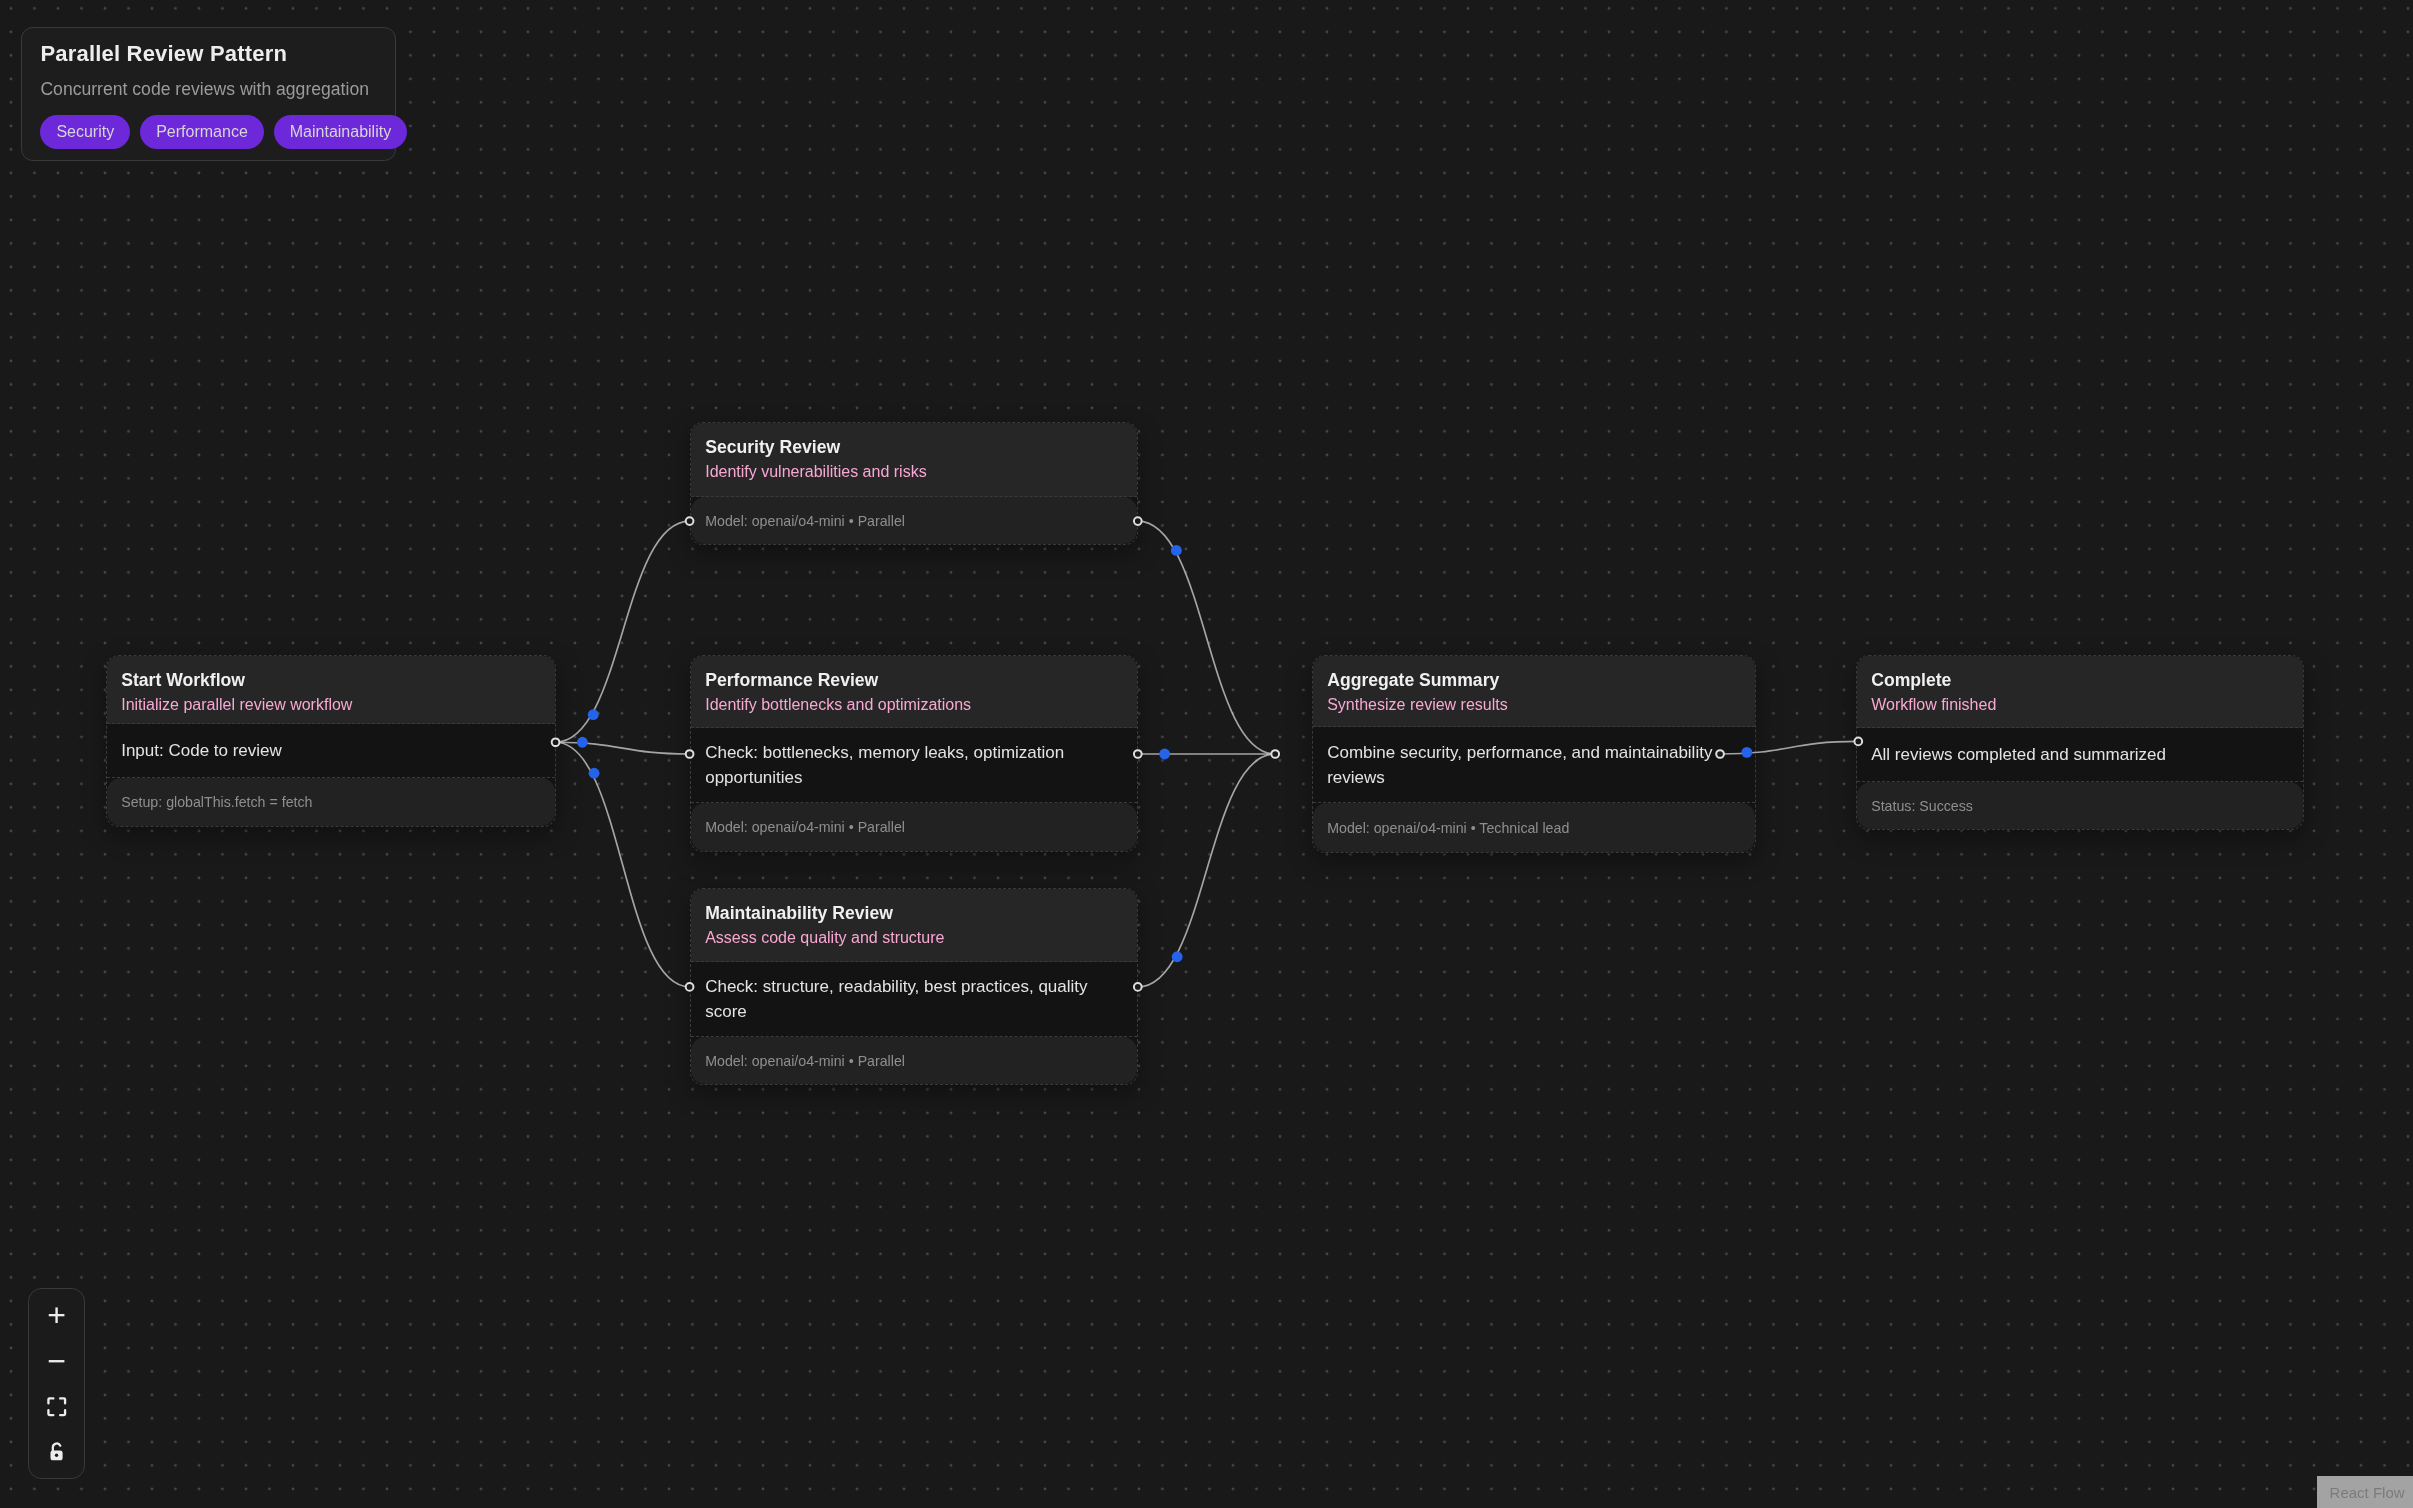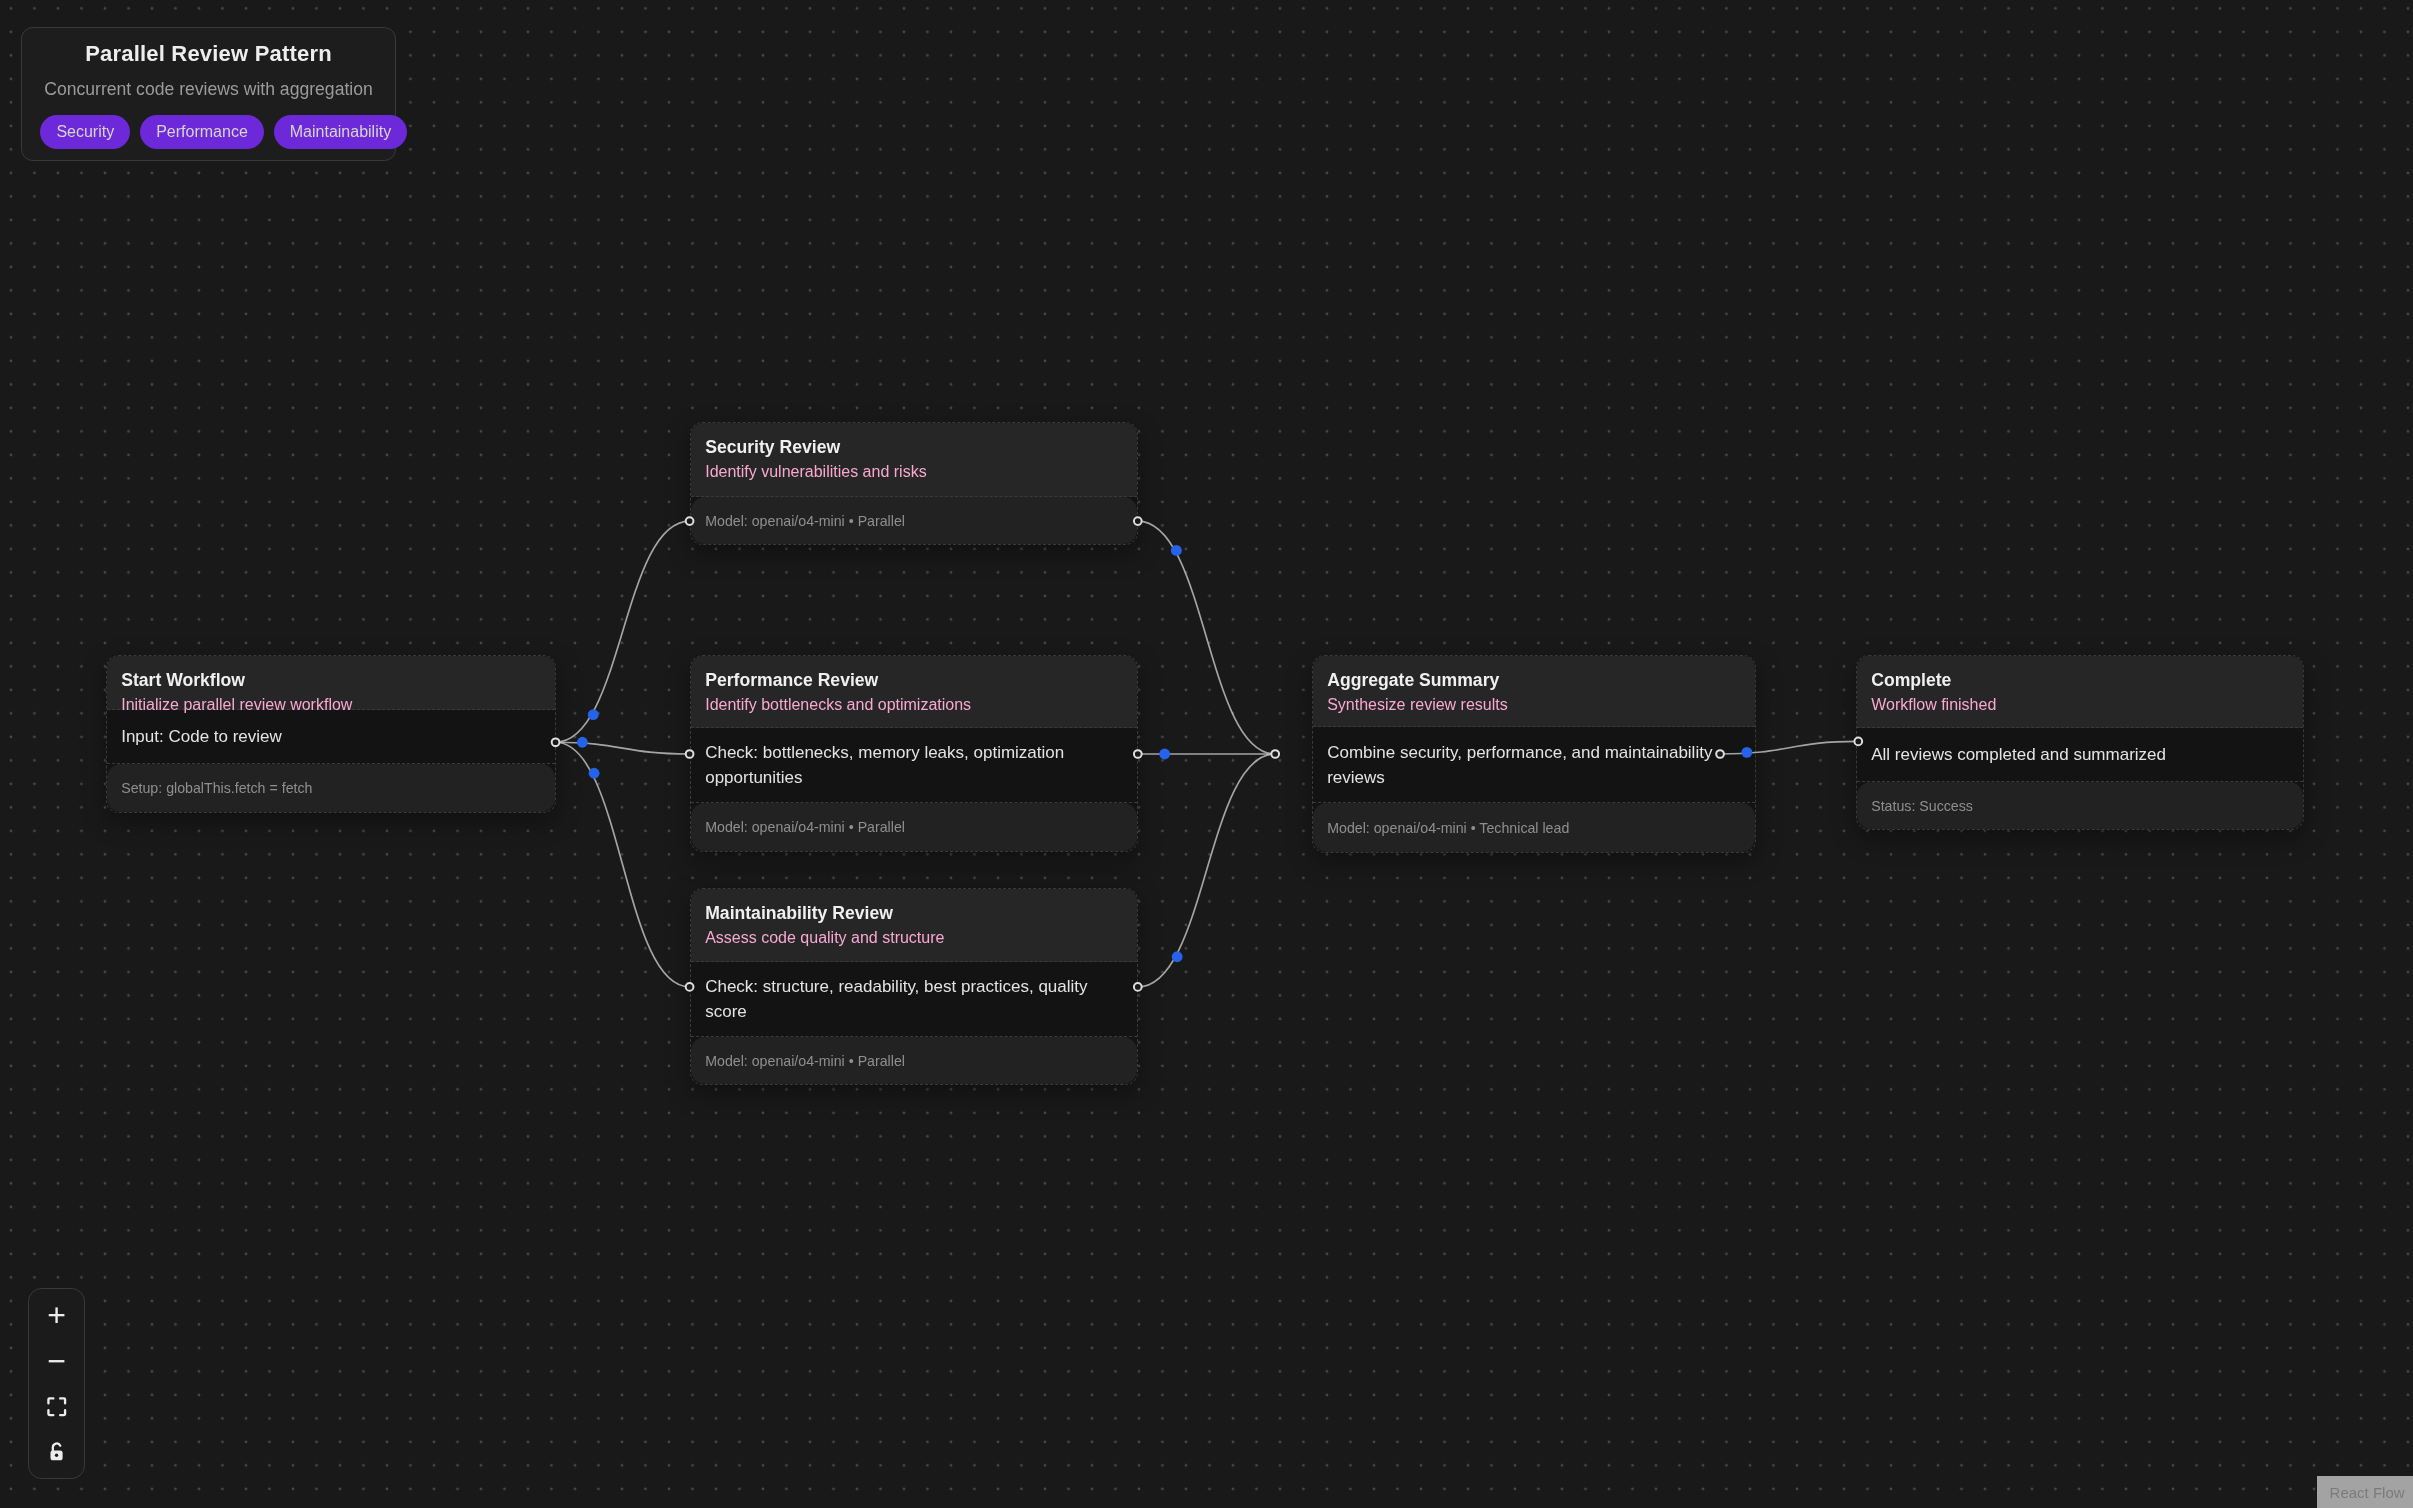--- a/index.html
+++ b/index.html
@@ -6,21 +6,21 @@
   body{width:2413px;height:1508px;overflow:hidden;position:relative;
        font-family:"Liberation Sans","DejaVu Sans",sans-serif;}
 
   
   .canvas{position:absolute;inset:0;width:2413px;height:1508px;background-color:#191919;
     background-image:radial-gradient(circle,#484848 1.4px,transparent 1.6px);
     background-size:23.5px 23.5px;background-position:-0.8px -3.4px;}
 
   
   .panel{position:absolute;left:21px;top:27px;width:375px;height:134px;box-sizing:border-box;
-    background:#1d1d1d;border:0.8px solid #3a3a3a;border-radius:11.7px;padding:13.4px 18.4px;text-align:center;}
+    background:#1d1d1d;border:0.8px solid #3a3a3a;border-radius:11.7px;padding:13.4px 18.4px;}
   .panel-title{font-size:22px;font-weight:700;color:#ededed;letter-spacing:0.2px;}
   .panel-subtitle{font-size:17.6px;color:#9b9b9b;margin-top:11.7px;}
   .chip-row{display:flex;gap:10px;margin-top:15px;}
   .chip{background:#6d28d9;color:#d6d6d6;font-size:16px;line-height:34px;height:34px;
     padding:0 16px;border-radius:17px;white-space:nowrap;}
 
   
   .node{position:absolute;box-sizing:border-box;border:0.8px dashed #3a3a3a;border-radius:12.6px;
     background:#131313;overflow:hidden;box-shadow:0 8.4px 25px rgba(0,0,0,.35);}
   .node-header{box-sizing:border-box;background:#262626;padding:12.6px 14.2px 0 14.2px;
@@ -53,21 +53,21 @@
     display:flex;align-items:center;justify-content:flex-end;padding-right:8.4px;box-sizing:border-box;}
   .attribution span{font-size:15px;color:#7b7b7b;}
 </style>
 </head>
 <body>
 
 <div class="canvas">
 
   <div style="position:absolute;inset:0;">
       <div class="node" style="left: 106px; top: 655px; width: 450px;">
-    <div class="node-header" style="height: 54px;">
+    <div class="node-header" style="height: 68px;">
       <div class="node-title">Start Workflow</div>
       <div class="node-subtitle">Initialize parallel review workflow</div>
     </div>
     <div class="node-body" style="height: 54px;">
       <div class="node-body-text">Input: Code to review</div>
     </div>
     <div class="node-footer" style="height: 48px;">
       <div class="node-footer-text">Setup: globalThis.fetch = fetch</div>
     </div>
   </div>

